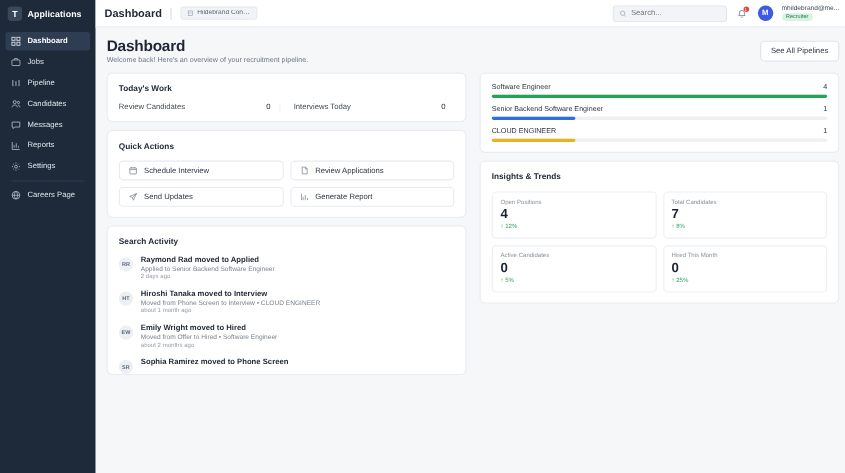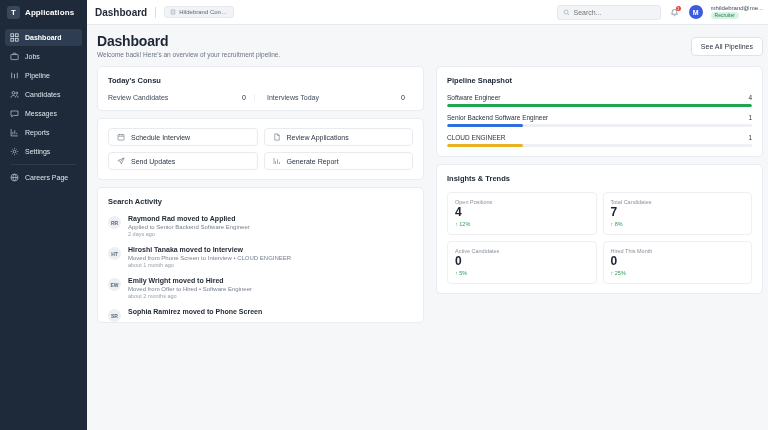--- a/index.html
+++ b/index.html
@@ -312,36 +312,37 @@
         </div>
         <div class="page-head-spacer"></div>
         <button class="btn-outline">See All Pipelines</button>
       </div>
 
       <div class="columns">
 
         <div class="col-left">
 
           <section class="card">
-            <div class="card-title">Today's Consu</div>
+            <div class="card-title">Today's Work</div>
             <div class="tw-row">
               <div class="tw-cell">
                 <span class="tw-label">Review Candidates</span>
                 <span class="tw-spacer"></span>
                 <span class="tw-value">0</span>
               </div>
               <div class="tw-cell">
                 <span class="tw-label">Interviews Today</span>
                 <span class="tw-spacer"></span>
                 <span class="tw-value">0</span>
               </div>
             </div>
           </section>
 
           <section class="card">
+            <div class="card-title">Quick Actions</div>
             <div class="qa-grid">
               <button class="qa-btn">
                 <span class="ic">
                     <svg viewBox="0 0 16 16" fill="none" stroke="#737d8b" stroke-width="1.3">
                       <rect x="2" y="3.2" width="12" height="11" rx="1"></rect>
                       <path d="M2 6.4h12M5.2 1.8v2.6M10.8 1.8v2.6"></path>
                     </svg>
                   </span>
                 <span class="qa-label">Schedule Interview</span>
               </button>
@@ -410,21 +411,20 @@
               <div class="act-body">
                 <div class="act-title">Sophia Ramirez moved to Phone Screen</div>
               </div>
             </div>
           </section>
         </div>
 
         <div class="col-right">
 
           <section class="card">
-            <div class="card-title">Pipeline Snapshot</div>
 
             <div class="pipe-row">
               <div class="pipe-head">
                 <span class="pipe-name">Software Engineer</span>
                 <span class="pipe-spacer"></span>
                 <span class="pipe-count">4</span>
               </div>
               <div class="pipe-track">
                 <div class="pipe-fill" style="width: 100%; background: rgb(35, 164, 85);"></div>
               </div>

